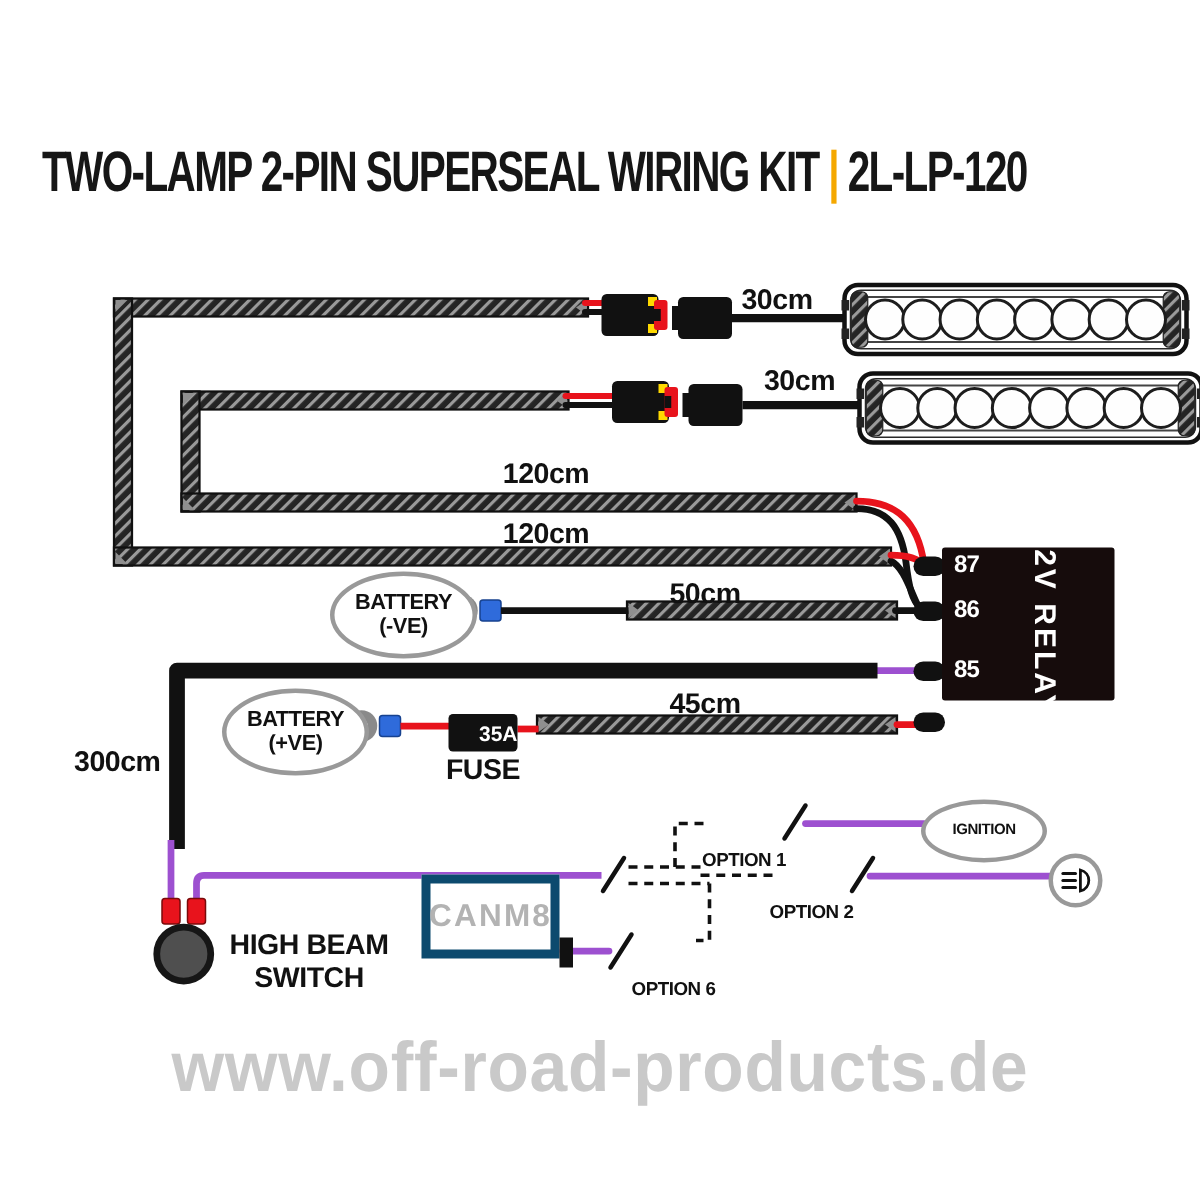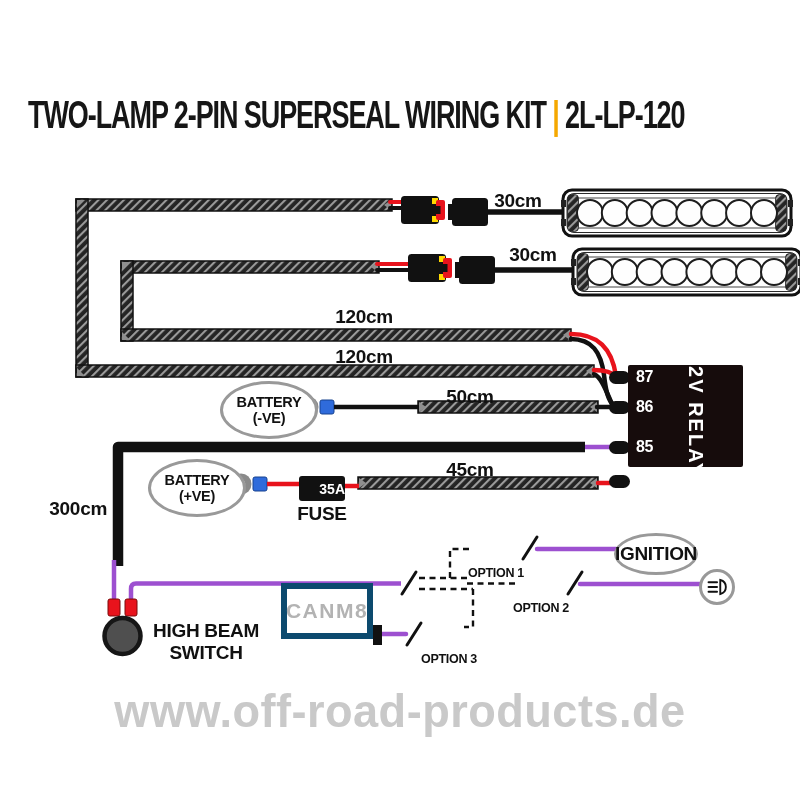--- a/index.html
+++ b/index.html
@@ -238,23 +238,23 @@
     <div>SWITCH</div>
   </div>
 
   <div class="abs canm8">
     <span>CANM8</span>
   </div>
   <div class="abs canm8tab"></div>
 
   <div class="opt" style="left:468px;top:542px">OPTION 1</div>
   <div class="opt" style="left:513px;top:577px">OPTION 2</div>
-  <div class="opt" style="left:421px;top:628px">OPTION 3</div>
-
-  <div class="ellipse" style="left:614px;top:533px;width:78px;height:36px;font-size:19px">
+  <div class="opt" style="left:421px;top:628px">OPTION 6</div>
+
+  <div class="ellipse" style="left:614px;top:533px;width:78px;height:36px;font-size:10px">
     <div>IGNITION</div>
   </div>
 
   <div class="abs hbcircle">
     <svg width="28" height="28" viewBox="0 0 30 30">
       <g stroke="#111" stroke-width="2.2" stroke-linecap="round">
         <line x1="6" y1="10" x2="15" y2="10"></line>
         <line x1="6" y1="15" x2="15" y2="15"></line>
         <line x1="6" y1="20" x2="15" y2="20"></line>
       </g>

